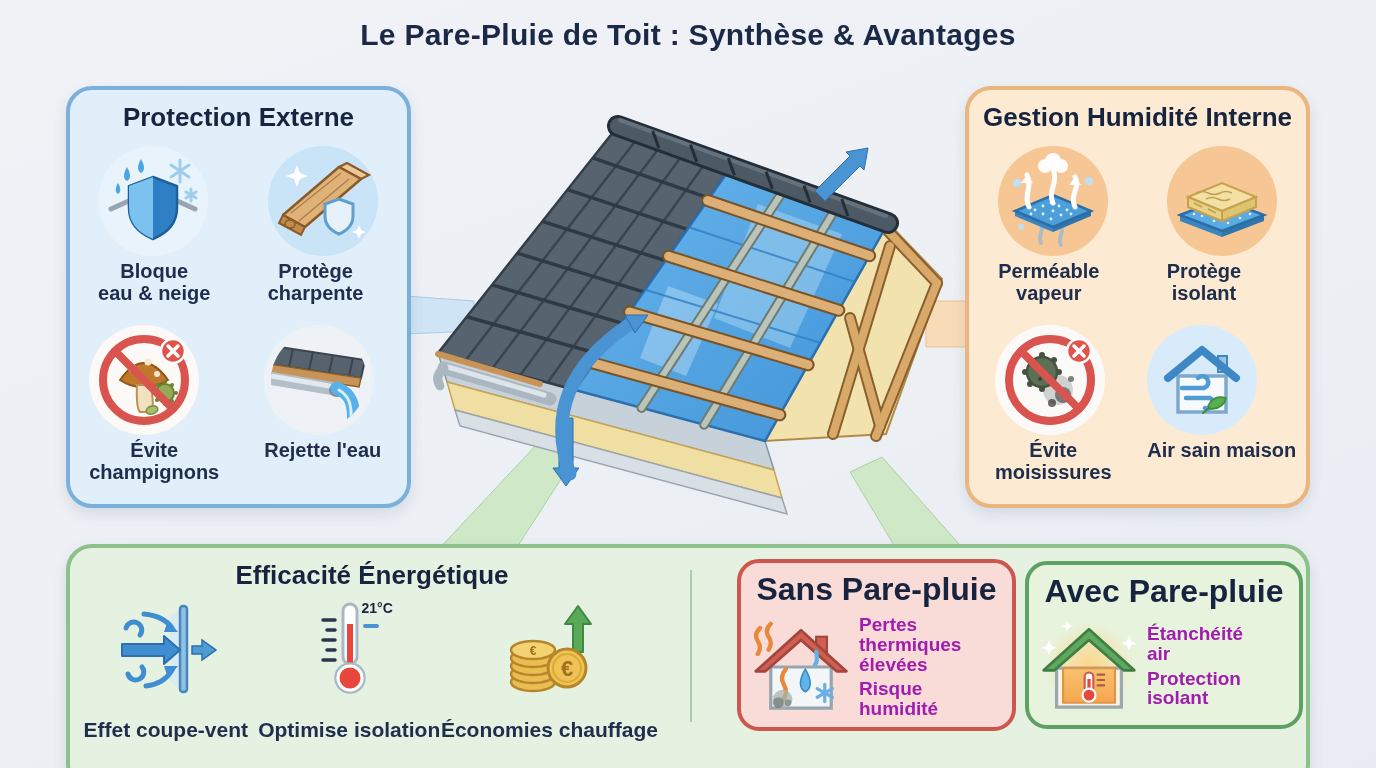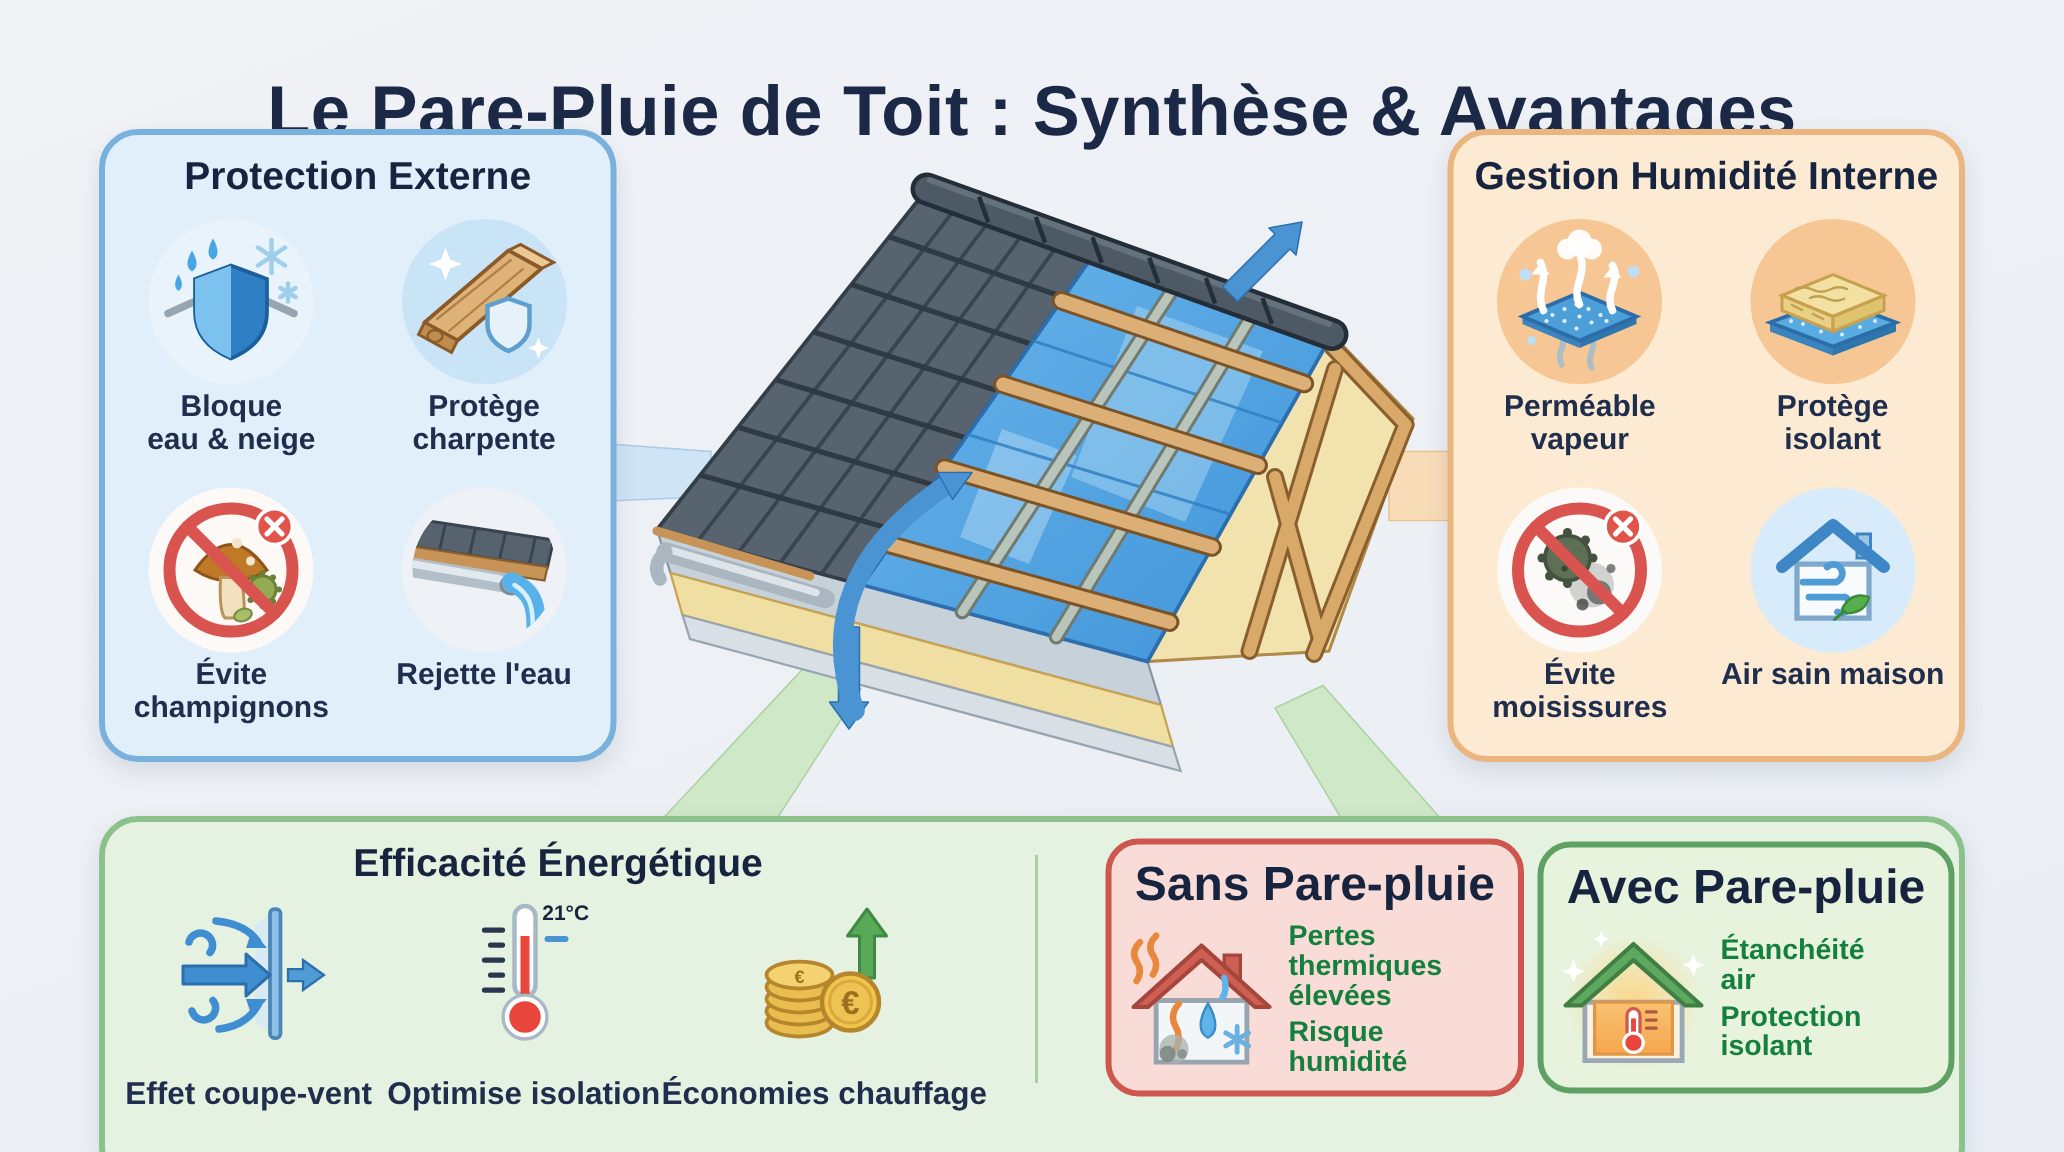--- a/index.html
+++ b/index.html
@@ -1,50 +1,50 @@
 <!DOCTYPE html>
 <html><head>
 <meta charset="utf-8">
 <style>
   html,body{margin:0;padding:0;background:#edf0f5;}
   #stage{position:relative;width:1376px;height:768px;overflow:hidden;
          font-family:"Liberation Sans",sans-serif;background:linear-gradient(160deg,#f0f2f6 0%,#e9edf3 100%);}
   .title{position:absolute;top:18px;left:0;width:100%;text-align:center;
-         font-size:47px;font-weight:bold;color:#1b2947;letter-spacing:.3px;margin-top:28px;}
+         font-size:30px;font-weight:bold;color:#1b2947;letter-spacing:.3px;}
   svg{display:block;}
   .overlay{position:absolute;left:0;top:0;z-index:1;}
   #roof-art{position:absolute;left:418px;top:86px;z-index:2;}
   .panel{position:absolute;z-index:3;border-radius:26px;box-shadow:0 6px 14px rgba(70,90,120,.14);box-sizing:border-box;}
   #panel-protection{left:66px;top:86px;width:345px;height:422px;background:#e1effa;border:4px solid #7ab1dc;}
   #panel-humidite{left:965px;top:86px;width:345px;height:422px;background:#fcebd2;border:4px solid #eab57e;}
   #panel-energie{left:66px;top:544px;width:1244px;height:246px;background:#e6f2e1;border:4px solid #8cc18c;}
   .panel h2{margin:12px 8px 0;text-align:center;font-size:26px;font-weight:bold;color:#17243f;}
   .quad-grid{position:absolute;left:0;right:0;top:50px;bottom:6px;display:grid;
              grid-template-columns:1fr 1fr;grid-template-rows:1fr 1fr;justify-items:center;align-items:start;}
-  .q-item{display:flex;flex-direction:column;align-items:center;padding-top:6px;}
+  .q-item{display:flex;flex-direction:column;align-items:flex-start;padding-top:6px;}
   .icon-circle{width:110px;height:110px;border-radius:50%;display:flex;align-items:center;justify-content:center;}
   .item-label{margin-top:5px;font-size:20px;font-weight:bold;color:#202e4d;text-align:center;
               white-space:pre-line;line-height:1.08;}
   .bg-b1{background:#e9f3fc;} .bg-b2{background:#c9e4f6;} .bg-w1{background:#fcf9f7;} .bg-w2{background:#eef2f6;}
   .bg-p1{background:#f6c695;} .bg-w3{background:#fcfaf8;} .bg-b3{background:#d7ebfa;}
   .energie-items{position:absolute;left:4px;top:44px;width:584px;height:150px;display:flex;}
   .e-item{flex:1;display:flex;flex-direction:column;align-items:center;justify-content:flex-end;position:relative;}
   .e-icon{height:104px;display:flex;align-items:flex-end;justify-content:center;}
   .e-label{font-size:21px;font-weight:bold;color:#202e4d;margin-top:20px;white-space:nowrap;}
   .thermo-badge{position:absolute;left:104px;top:8px;font-size:14px;font-weight:bold;color:#17243f;}
   .thermo-dash{position:absolute;left:106px;top:32px;width:16px;height:4px;background:#4a94d4;border-radius:2px;}
   .divider{position:absolute;left:620px;top:22px;width:2px;height:152px;background:#a9d0a4;}
   .cmp-box{position:absolute;border-radius:22px;box-sizing:border-box;}
   #box-sans{left:667px;top:11px;width:279px;height:172px;background:#f9dcd7;border:4px solid #cd574e;}
   #box-avec{left:955px;top:13px;width:278px;height:168px;background:#e7f3dd;border:4px solid #5fa163;}
   .cmp-box h3{margin:8px 6px 2px;text-align:center;font-size:32px;font-weight:bold;color:#17243f;}
   .cmp-body{display:flex;align-items:center;padding:0 8px 0 6px;}
   .cmp-icon{width:108px;flex:0 0 108px;}
   .cmp-points{margin-left:4px;}
-  .cmp-point{font-size:19px;font-weight:bold;color:#15803d;white-space:pre-line;line-height:1.04;margin:5px 0;}
+  .cmp-point{font-size:19px;font-weight:bold;color:#a21caf;white-space:pre-line;line-height:1.04;margin:5px 0;}
 </style>
 </head>
 <body>
 
 <div id="stage">
 
   <div class="title">Le Pare-Pluie de Toit : Synthèse &amp; Avantages</div>
 
   <svg class="overlay" width="1376" height="768" viewBox="0 0 1376 768">
     <polygon points="406,296 474,301 474,331 406,334" fill="#cfe4f5" stroke="#aacbe7" stroke-width="1"></polygon>

